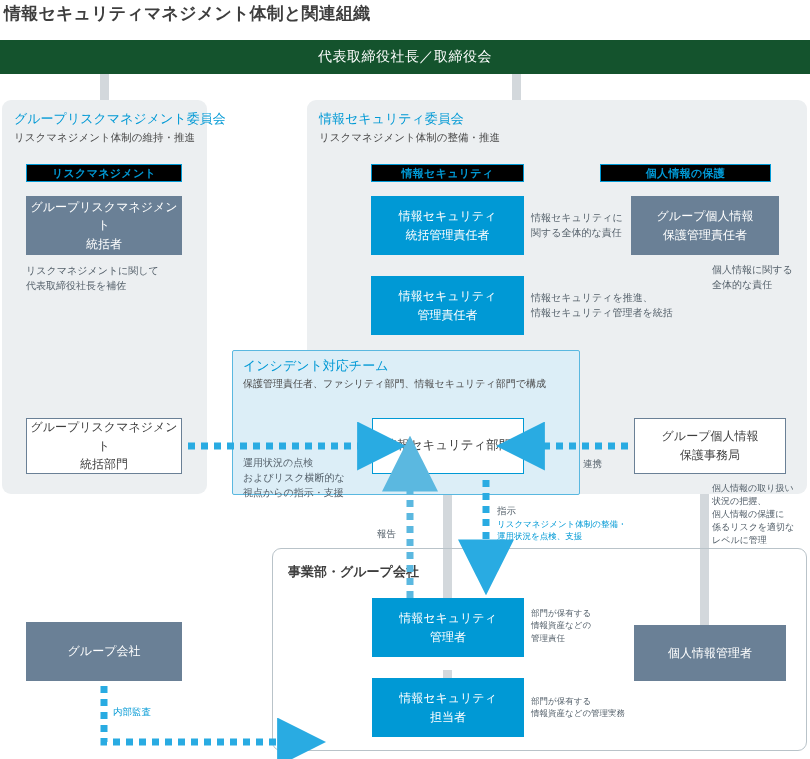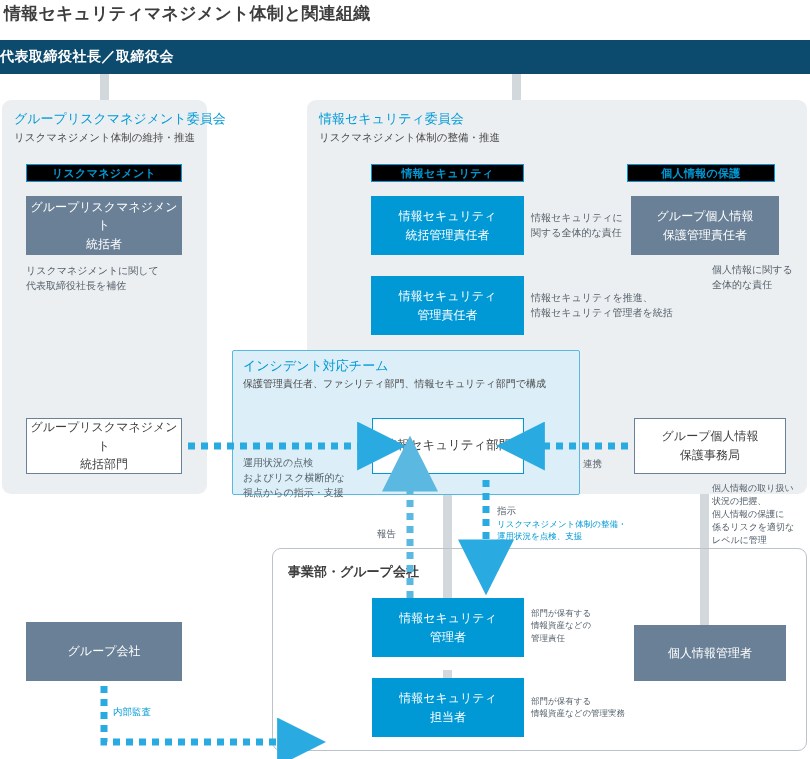--- a/index.html
+++ b/index.html
@@ -26,27 +26,27 @@
     color: #3e3e3e;
     letter-spacing: .2px;
     white-space: nowrap;
   }
 
   
   .top-banner {
     position: absolute;
     left: 0; top: 40px;
     width: 810px; height: 34px;
-    background: #0c4a6e;
+    background: #14532d;
     color: #ffffff;
     font-size: 14px;
-    font-weight: bold;
+    font-weight: normal;
     display: flex;
     align-items: center;
-    justify-content: flex-start;
+    justify-content: center;
     letter-spacing: .5px;
   }
 
   
   .panel {
     position: absolute;
     background: #eceff1;
     border-radius: 9px;
   }
   .panel-title {
@@ -210,21 +210,21 @@
     <span>統括部門</span>
   </div>
 
   <div class="panel" style="left:307px; top:100px; width:500px; height:394px;"></div>
   <div class="panel-title" style="left:319px; top:110px;">情報セキュリティ委員会</div>
   <div class="panel-sub" style="left:319px; top:131px;">リスクマネジメント体制の整備・推進</div>
 
   <div class="chip" style="left:371px; top:164px; width:153px; height:18px;">
     <span>情報セキュリティ</span>
   </div>
-  <div class="chip" style="left:627px; top:164px; width:148px; height:18px;">
+  <div class="chip" style="left:600px; top:164px; width:171px; height:18px;">
     <span>個人情報の保護</span>
   </div>
 
   <div class="box box-blue" style="left:371px; top:196px; width:153px; height:59px;">
     <span>情報セキュリティ</span>
     <span>統括管理責任者</span>
   </div>
   <div class="note" style="left:531px; top:210px; width:110px;">情報セキュリティに
 関する全体的な責任</div>
 

